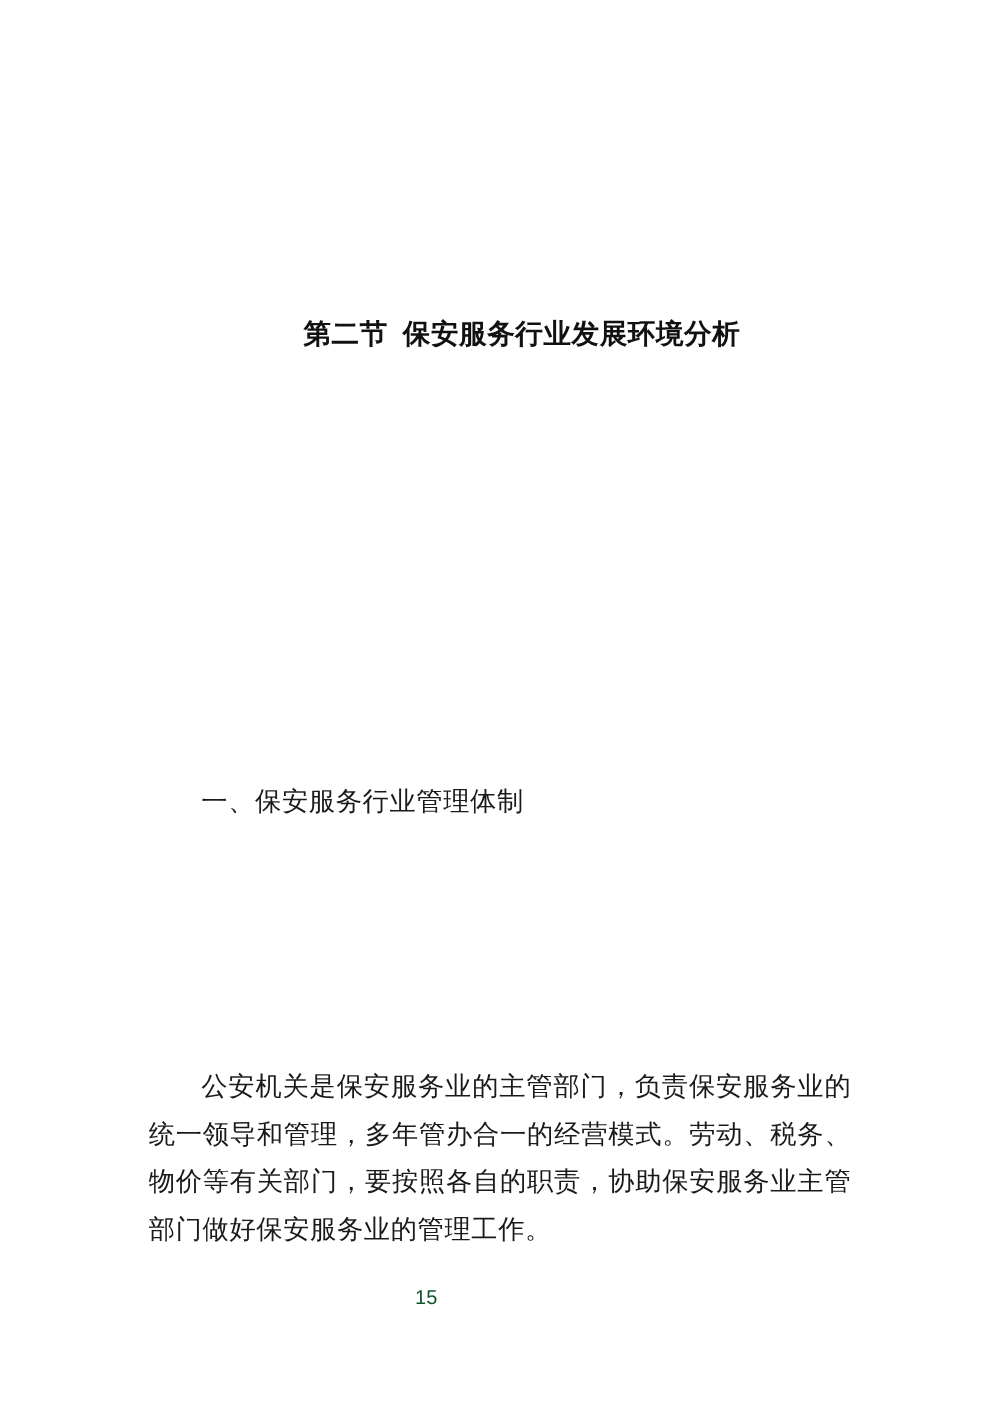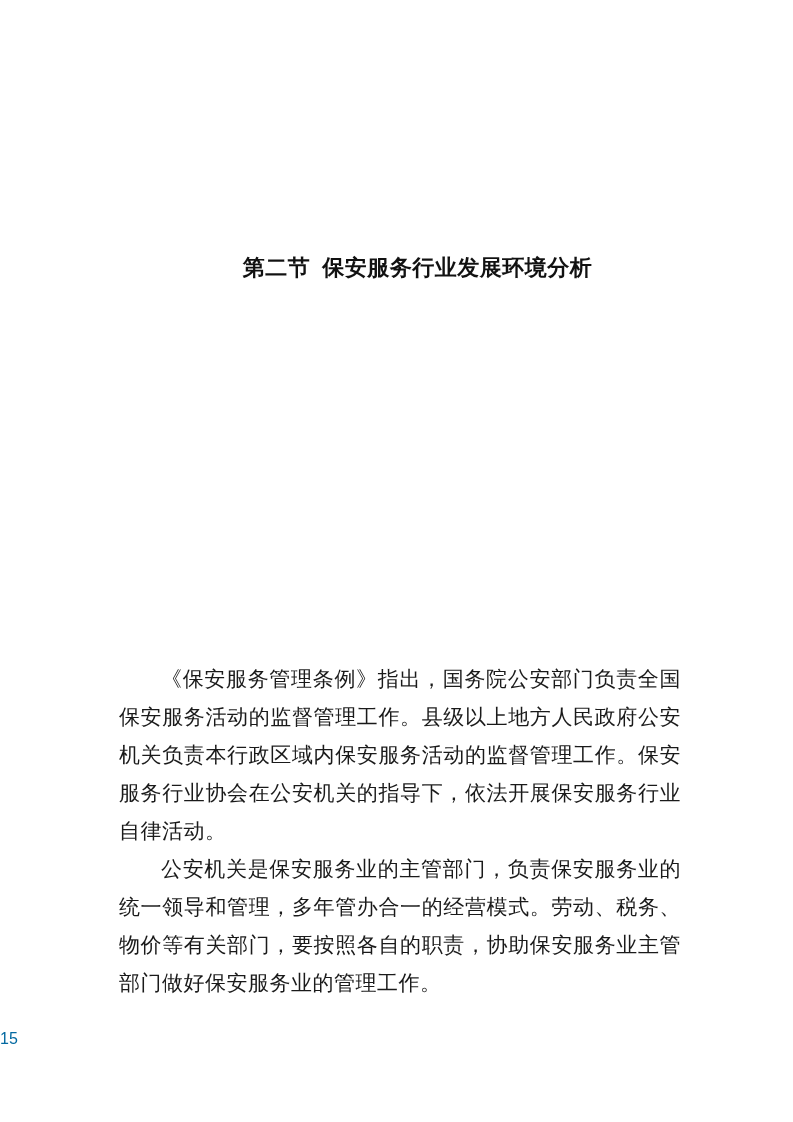--- a/index.html
+++ b/index.html
@@ -46,37 +46,37 @@
       line-height: 36px;
       letter-spacing: 0.5px;
       color: #111;
     }
     .heading .gap { display: inline-block; width: 12px; }
     .page-number {
       position: absolute;
       left: 0;
       width: 682px;
       top: 1030px;
-      text-align: left;
+      text-align: center;
       font-family: "Liberation Sans", "DejaVu Sans", sans-serif;
       font-size: 16px;
-      color: #0369a1;
+      color: #14532d;
     }
   </style>
 </head>
 <body>
 
 <div class="page">
 
 
   <h2 class="heading" style="margin:0;padding-left:21px;">
     <span>第二节</span><span class="gap"></span><span>保安服务行业发展环境分析</span>
   </h2>
 
 
+  <p class="block indent" style="top:622px; margin:0;">一、保安服务行业管理体制</p>
 
-  <p class="block indent" style="top:660px; margin:0;">《保安服务管理条例》指出，国务院公安部门负责全国保安服务活动的监督管理工作。县级以上地方人民政府公安机关负责本行政区域内保安服务活动的监督管理工作。保安服务行业协会在公安机关的指导下，依法开展保安服务行业自律活动。</p>
 
   <p class="block indent" style="top:850px; margin:0;">公安机关是保安服务业的主管部门，负责保安服务业的统一领导和管理，多年管办合一的经营模式。劳动、税务、物价等有关部门，要按照各自的职责，协助保安服务业主管部门做好保安服务业的管理工作。</p>
 
   <div class="page-number">15</div>
 
 </div>
 
 </body></html>

